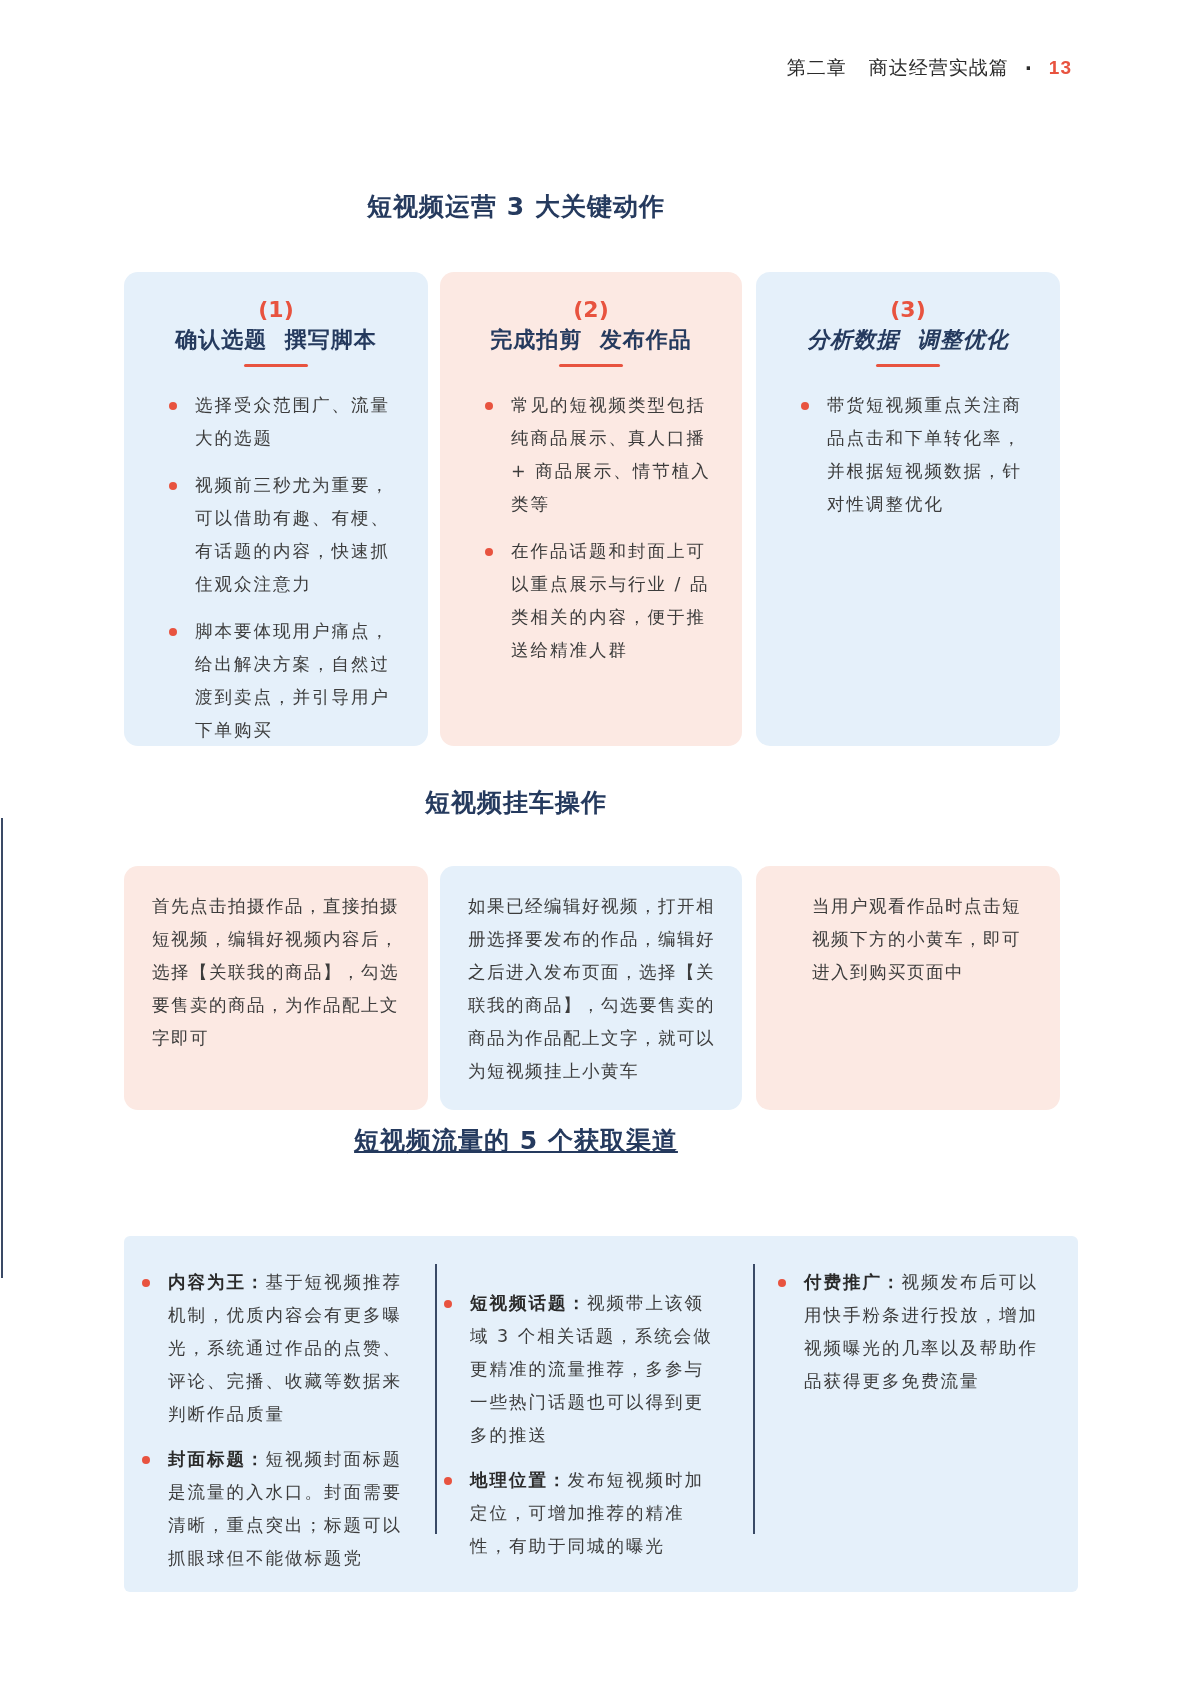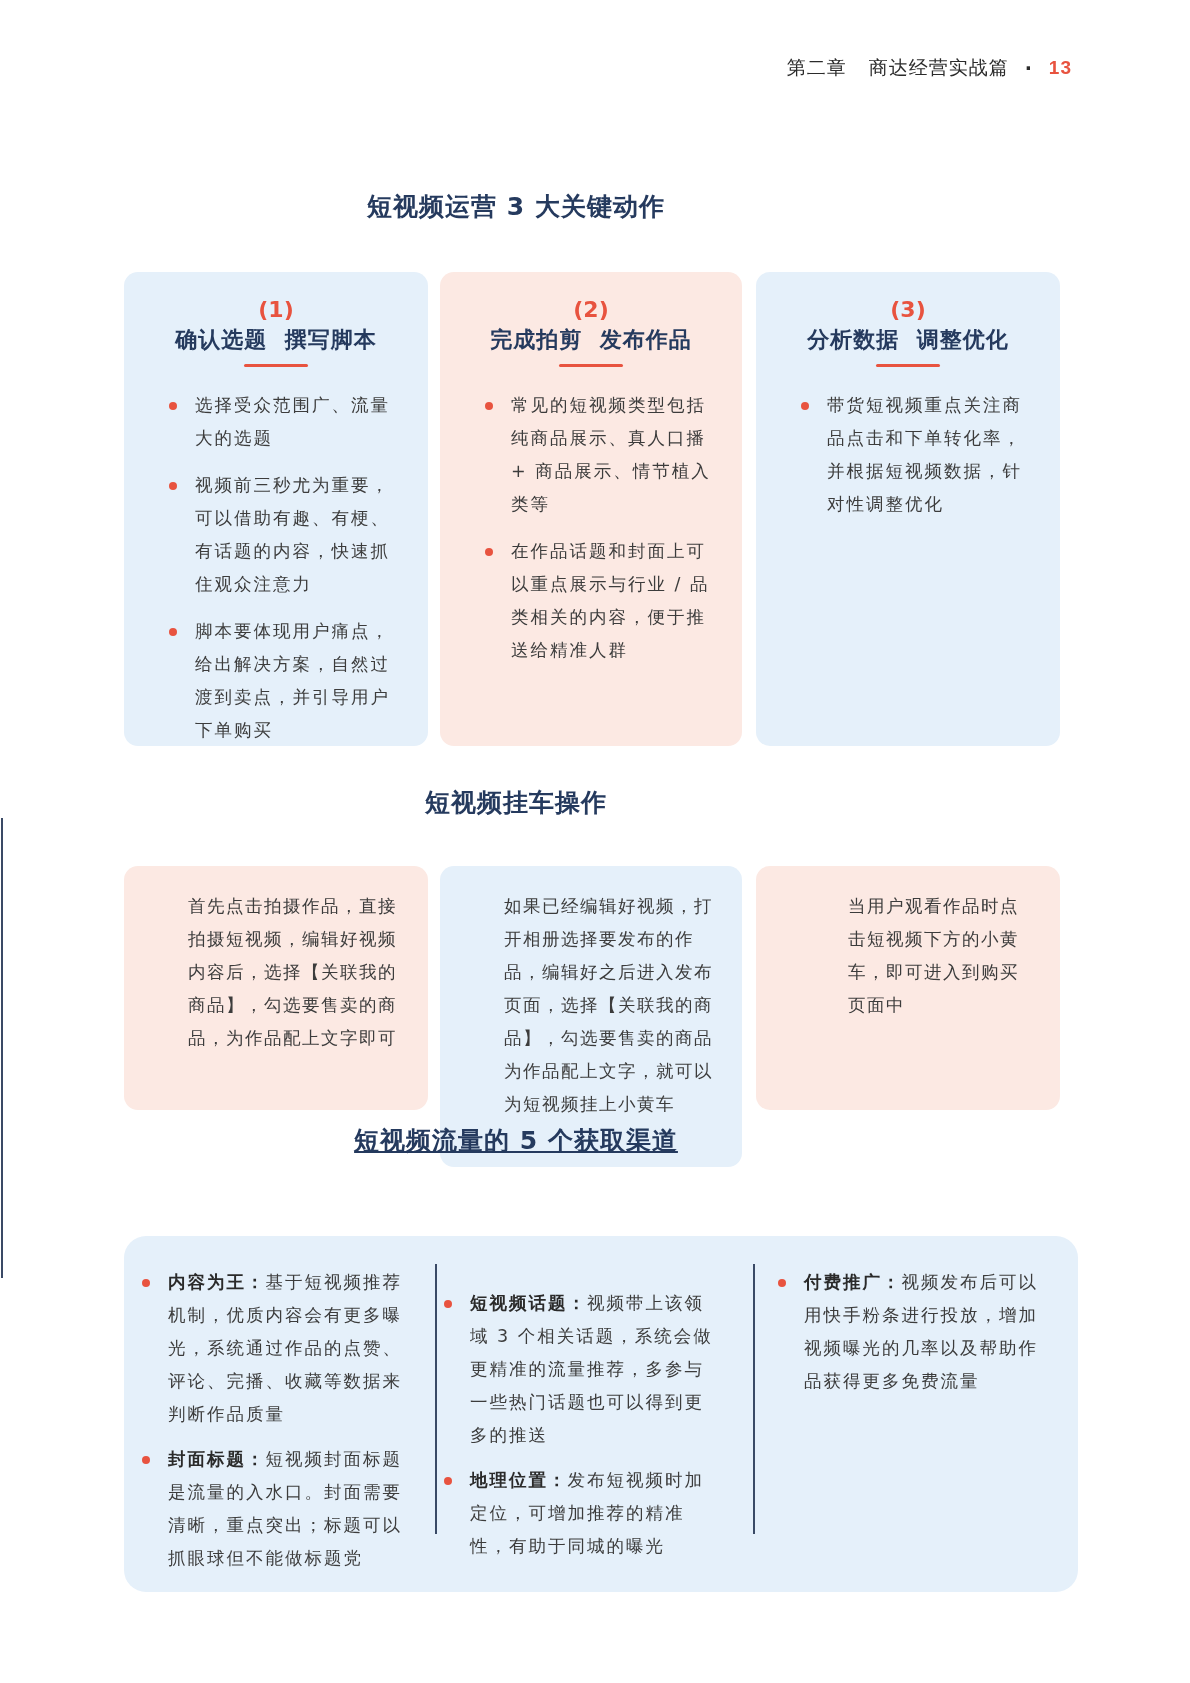--- a/index.html
+++ b/index.html
@@ -44,24 +44,24 @@
     .bullets li {
       position: relative; padding-left: 26px; font-size: 17.5px; line-height: 33px;
       color: #3c3c3c; margin-bottom: 14px; letter-spacing: 2px;
     }
     .bullet-dot {
       position: absolute; left: 0; top: 13px; width: 8px; height: 8px; border-radius: 50%;
       background: #e8533f;
     }
 
     .plain-text {
-      padding: 24px 24px 0 28px; font-size: 17.5px; line-height: 33px; color: #3c3c3c; letter-spacing: 1.5px; margin-left: 36px;
+      padding: 24px 24px 0 28px; font-size: 17.5px; line-height: 33px; color: #3c3c3c; letter-spacing: 1.5px;
     }
 
-    .channels-box { position: absolute; left: 124px; top: 1236px; width: 954px; height: 356px; border-radius: 22px; background: #e5f0fa; }
+    .channels-box { position: absolute; left: 124px; top: 1236px; width: 954px; height: 356px; border-radius: 6px; background: #e5f0fa; }
     .channel-col { position: absolute; top: 30px; }
     .channel-col .bullets { margin-top: 0; padding: 0; }
     .channel-col .bullets li { margin-bottom: 12px; }
     .channel-col b { color: #2a2a2a; font-weight: bold; }
     .col-divider { position: absolute; width: 1.5px; background: #3a4a66; }
   </style>
 </head>
 <body>
 
 <div class="running-header">
@@ -91,33 +91,33 @@
   <div class="card-title" style="white-space:pre;">完成拍剪  发布作品</div>
   <div class="card-underline"></div>
   <ul class="bullets">
     <li><span class="bullet-dot"></span><span>常见的短视频类型包括纯商品展示、真人口播 + 商品展示、情节植入类等</span></li>
     <li><span class="bullet-dot"></span><span>在作品话题和封面上可以重点展示与行业 / 品类相关的内容，便于推送给精准人群</span></li>
   </ul>
 </div>
 
 <div class="card bg-blue" style="left:756px; top:272px; width:304px; height:474px;">
   <div class="card-num">(3)</div>
-  <div class="card-title" style="white-space:pre;">分析数据  调整优化</div>
+  <div class="card-title" style="white-space:pre;font-style:italic;">分析数据  调整优化</div>
   <div class="card-underline"></div>
   <ul class="bullets">
     <li><span class="bullet-dot"></span><span>带货短视频重点关注商品点击和下单转化率，并根据短视频数据，针对性调整优化</span></li>
   </ul>
 </div>
 
 <div class="section-title" style="top:786px;">短视频挂车操作</div>
 
 <div class="card bg-pink" style="left:124px; top:866px; width:304px; height:244px;">
   <div class="plain-text">首先点击拍摄作品，直接拍摄短视频，编辑好视频内容后，选择【关联我的商品】，勾选要售卖的商品，为作品配上文字即可</div>
 </div>
-<div class="card bg-blue" style="left:440px; top:866px; width:302px; height:301px;">
+<div class="card bg-blue" style="left:440px; top:866px; width:302px; height:244px;">
   <div class="plain-text">如果已经编辑好视频，打开相册选择要发布的作品，编辑好之后进入发布页面，选择【关联我的商品】，勾选要售卖的商品为作品配上文字，就可以为短视频挂上小黄车</div>
 </div>
 <div class="card bg-pink" style="left:756px; top:866px; width:304px; height:244px;padding-left:28px;">
   <div class="plain-text">当用户观看作品时点击短视频下方的小黄车，即可进入到购买页面中</div>
 </div>
 
 <div class="section-title" style="top:1124px;text-decoration:underline;">短视频流量的 5 个获取渠道</div>
 
 <div class="channels-box">
   <div class="channel-col" style="left:18px; width:270px;">

